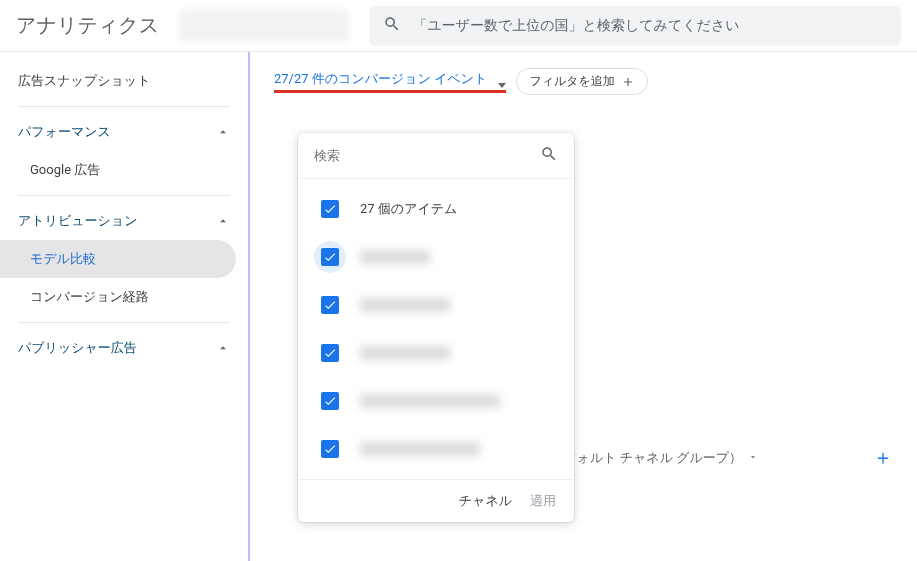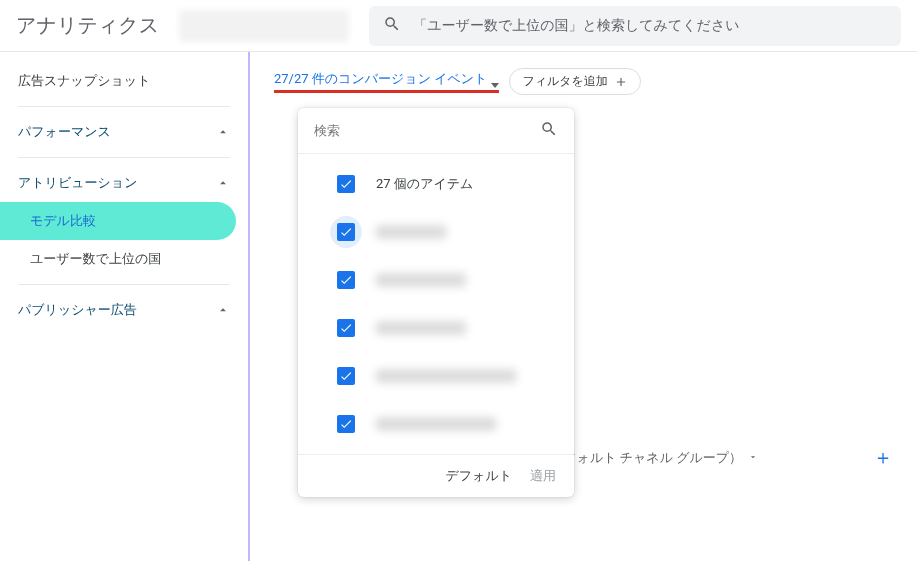--- a/index.html
+++ b/index.html
@@ -14,46 +14,46 @@
 .search-placeholder { color: #5f6368; font-size: 14px; white-space: nowrap; overflow: hidden; text-overflow: ellipsis; }
 
 
 .body-row { display: flex; height: calc(100% - 52px); }
 
 
 .sidebar { width: 250px; border-right: 2px solid #c4b5fd; padding-top: 10px; background: #fff; }
 .side-item { padding: 10px 18px; font-size: 13px; color: #3c4043; cursor: pointer; display: flex; align-items: center; justify-content: space-between; }
 .side-section { padding: 10px 18px; font-size: 13px; color: #0c4a6e; display: flex; align-items: center; justify-content: space-between; cursor: pointer; }
 .side-sub { padding: 10px 18px 10px 30px; font-size: 13px; color: #3c4043; cursor: pointer; border-radius: 0 20px 20px 0; margin-right: 12px; }
-.side-sub.active { background: #5eead4; color: #1967d2; }
+.side-sub.active { background: #e5e5e5; color: #1967d2; }
 .side-divider { border-top: 1px solid #e5e7eb; margin: 6px 18px; }
 .chev { width: 14px; height: 14px; }
 
 
 .main { flex: 1; position: relative; background: #fff; padding: 16px 24px 0 24px; }
 
 
 .controls-row { display: flex; align-items: center; gap: 10px; margin-bottom: 20px; }
-.conv-trigger { color: #1a73e8; font-size: 13px; cursor: pointer; display: inline-flex; align-items: flex-end; gap: 4px; border-bottom: 3px solid #d93025; padding-bottom: 2px; }
+.conv-trigger { color: #1a73e8; font-size: 13px; cursor: pointer; display: inline-flex; align-items: flex-end; gap: 11px; border-bottom: 3px solid #d93025; padding-bottom: 2px; }
 .conv-trigger .caret { width: 0; height: 0; border-left: 4px solid transparent; border-right: 4px solid transparent; border-top: 5px solid #5f6368; }
 .chip { display: inline-flex; align-items: center; gap: 6px; border: 1px solid #dadce0; border-radius: 16px; padding: 4px 12px; font-size: 12px; color: #3c4043; cursor: pointer; background: #fff; }
 .chip .chip-icon { width: 16px; height: 16px; border-radius: 50%; background: #1a73e8; display: inline-flex; align-items: center; justify-content: center; }
 .chip .chip-icon svg { width: 10px; height: 10px; }
 .chip-add .plus { width: 14px; height: 14px; }
 
 
 .secondary { position: absolute; top: 392px; left: 300px; right: 24px; display: flex; align-items: center; justify-content: space-between; color: #5f6368; font-size: 13px; }
 .secondary .plus-blue { color: #1a73e8; font-size: 20px; font-weight: 400; cursor: pointer; }
 .secondary .dim-label { display: flex; align-items: center; gap: 6px; cursor: pointer; }
 
 
-.popup { position: absolute; top: 108px; left: 298px; width: 276px; background: #fff; border-radius: 6px; box-shadow: 0 2px 10px rgba(0,0,0,0.18), 0 0 0 1px rgba(0,0,0,0.04); z-index: 10; display: flex; flex-direction: column; }
+.popup { position: absolute; top: 133px; left: 298px; width: 276px; background: #fff; border-radius: 6px; box-shadow: 0 2px 10px rgba(0,0,0,0.18), 0 0 0 1px rgba(0,0,0,0.04); z-index: 10; display: flex; flex-direction: column; }
 .popup-search { display: flex; align-items: center; justify-content: space-between; padding: 12px 16px; border-bottom: 1px solid #eceff1; }
 .popup-search input { border: none; outline: none; font-size: 13px; flex: 1; color: #3c4043; }
-.popup-list { max-height: 300px; overflow-y: auto; padding: 6px 16px; position: relative; }
+.popup-list { max-height: 300px; overflow-y: auto; padding: 6px 0; position: relative; }
 .popup-list::-webkit-scrollbar { width: 6px; }
 .popup-list::-webkit-scrollbar-thumb { background: #c7c9cc; border-radius: 3px; }
 .popup-item { display: flex; align-items: center; gap: 14px; padding: 8px 16px; cursor: pointer; }
 .popup-item.highlight .cb-wrap { background: #e3eefc; }
 .cb-wrap { width: 32px; height: 32px; border-radius: 50%; display: flex; align-items: center; justify-content: center; }
 .cb { width: 18px; height: 18px; border-radius: 2px; background: #1a73e8; display: flex; align-items: center; justify-content: center; }
 .cb svg { width: 14px; height: 14px; }
 .popup-item .label { font-size: 13px; color: #3c4043; }
 .popup-item .label.blur { filter: blur(4px); background: #dcdcdc; color: transparent; border-radius: 3px; height: 14px; }
 .popup-footer { display: flex; justify-content: flex-end; gap: 18px; padding: 12px 18px; border-top: 1px solid #eceff1; }
@@ -85,32 +85,33 @@
     <div class="side-divider"></div>
 
     <div class="side-section">
       <span>パフォーマンス</span>
       <span class="chev">
         <svg viewBox="0 0 24 24" fill="#5f6368">
             <path d="M7 14l5-5 5 5z"></path>
           </svg>
       </span>
     </div>
+    <div class="side-sub">Google 広告</div>
     <div class="side-divider"></div>
 
     <div class="side-section">
       <span>アトリビューション</span>
       <span class="chev">
         <svg viewBox="0 0 24 24" fill="#5f6368">
             <path d="M7 14l5-5 5 5z"></path>
           </svg>
       </span>
     </div>
     <div class="side-sub active">モデル比較</div>
-    <div class="side-sub">ユーザー数で上位の国</div>
+    <div class="side-sub">コンバージョン経路</div>
     <div class="side-divider"></div>
 
     <div class="side-section">
       <span>パブリッシャー広告</span>
       <span class="chev">
         <svg viewBox="0 0 24 24" fill="#5f6368">
             <path d="M7 14l5-5 5 5z"></path>
           </svg>
       </span>
     </div>
@@ -216,16 +217,16 @@
             <svg viewBox="0 0 24 24" fill="#fff">
               <path d="M9 16.17l-3.88-3.88L3.7 13.7 9 19l12-12-1.41-1.41z"></path>
             </svg>
           </span>
         </span>
         <span class="label blur" style="width:120px"></span>
       </div>
       <div class="popup-item"></div>
     </div>
   <div class="popup-footer">
-    <button>デフォルト</button>
+    <button>チャネル</button>
     <button class="apply">適用</button>
   </div>
 </div>
 
 </body></html>

